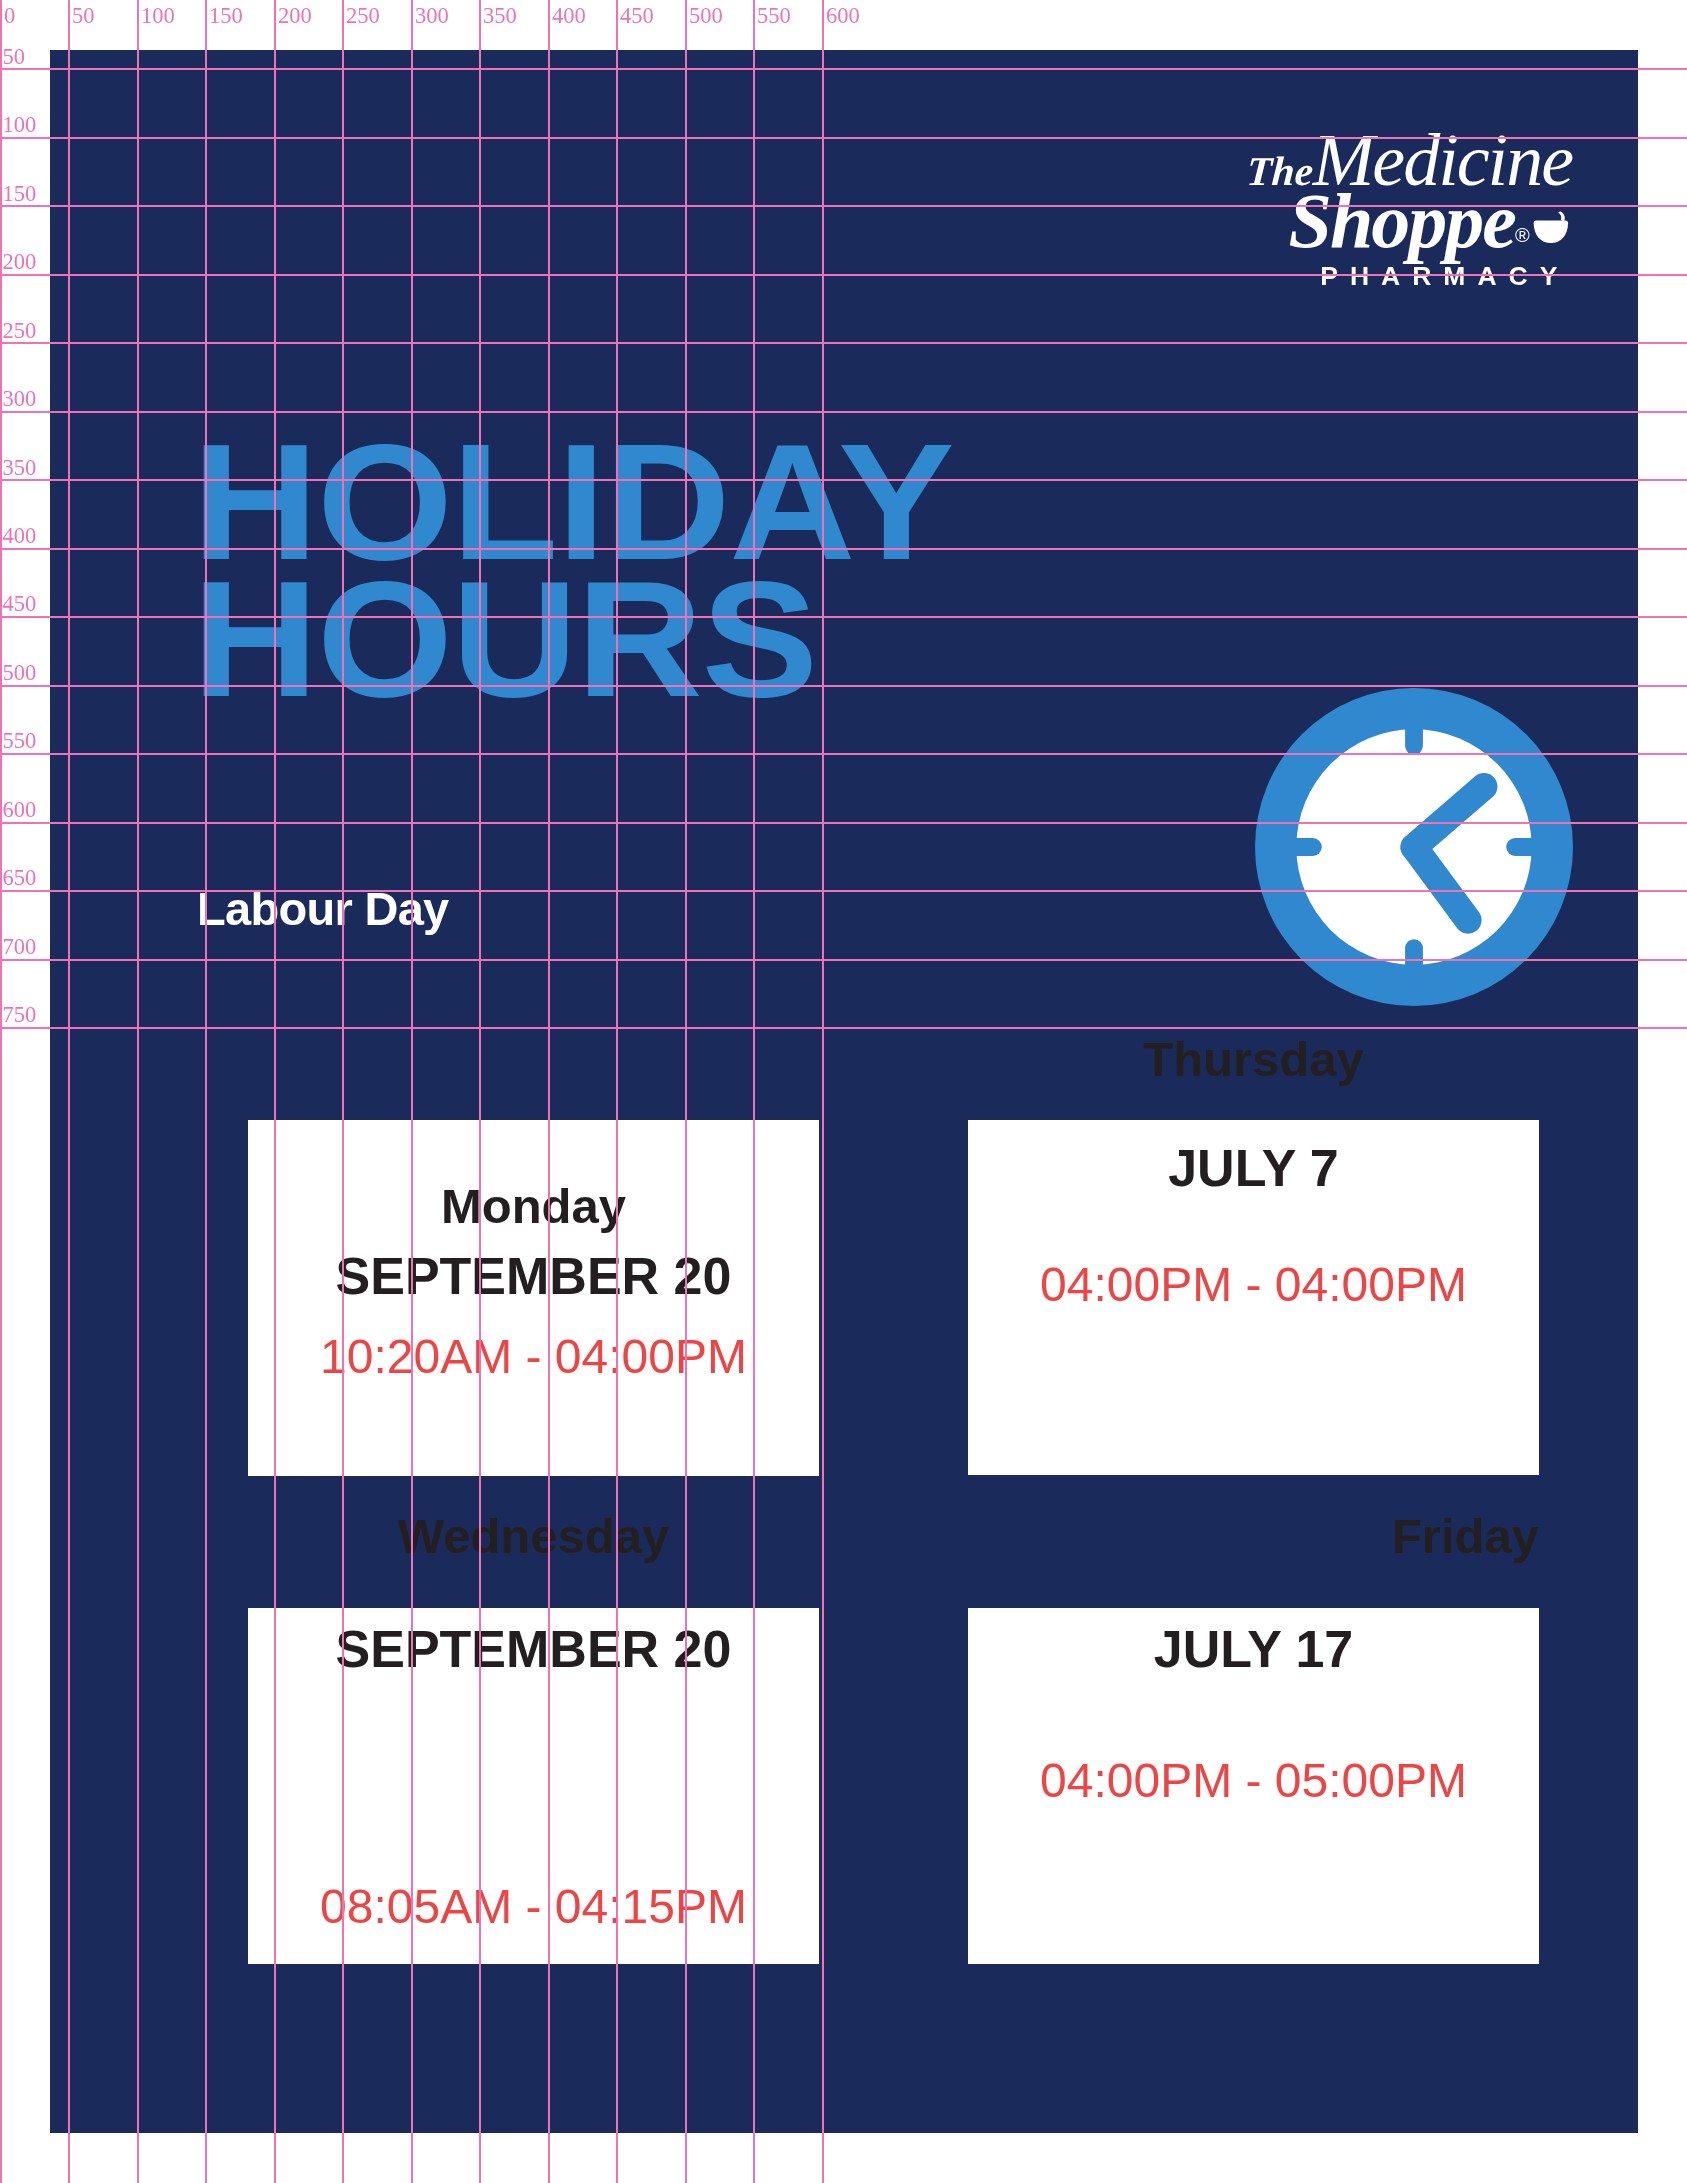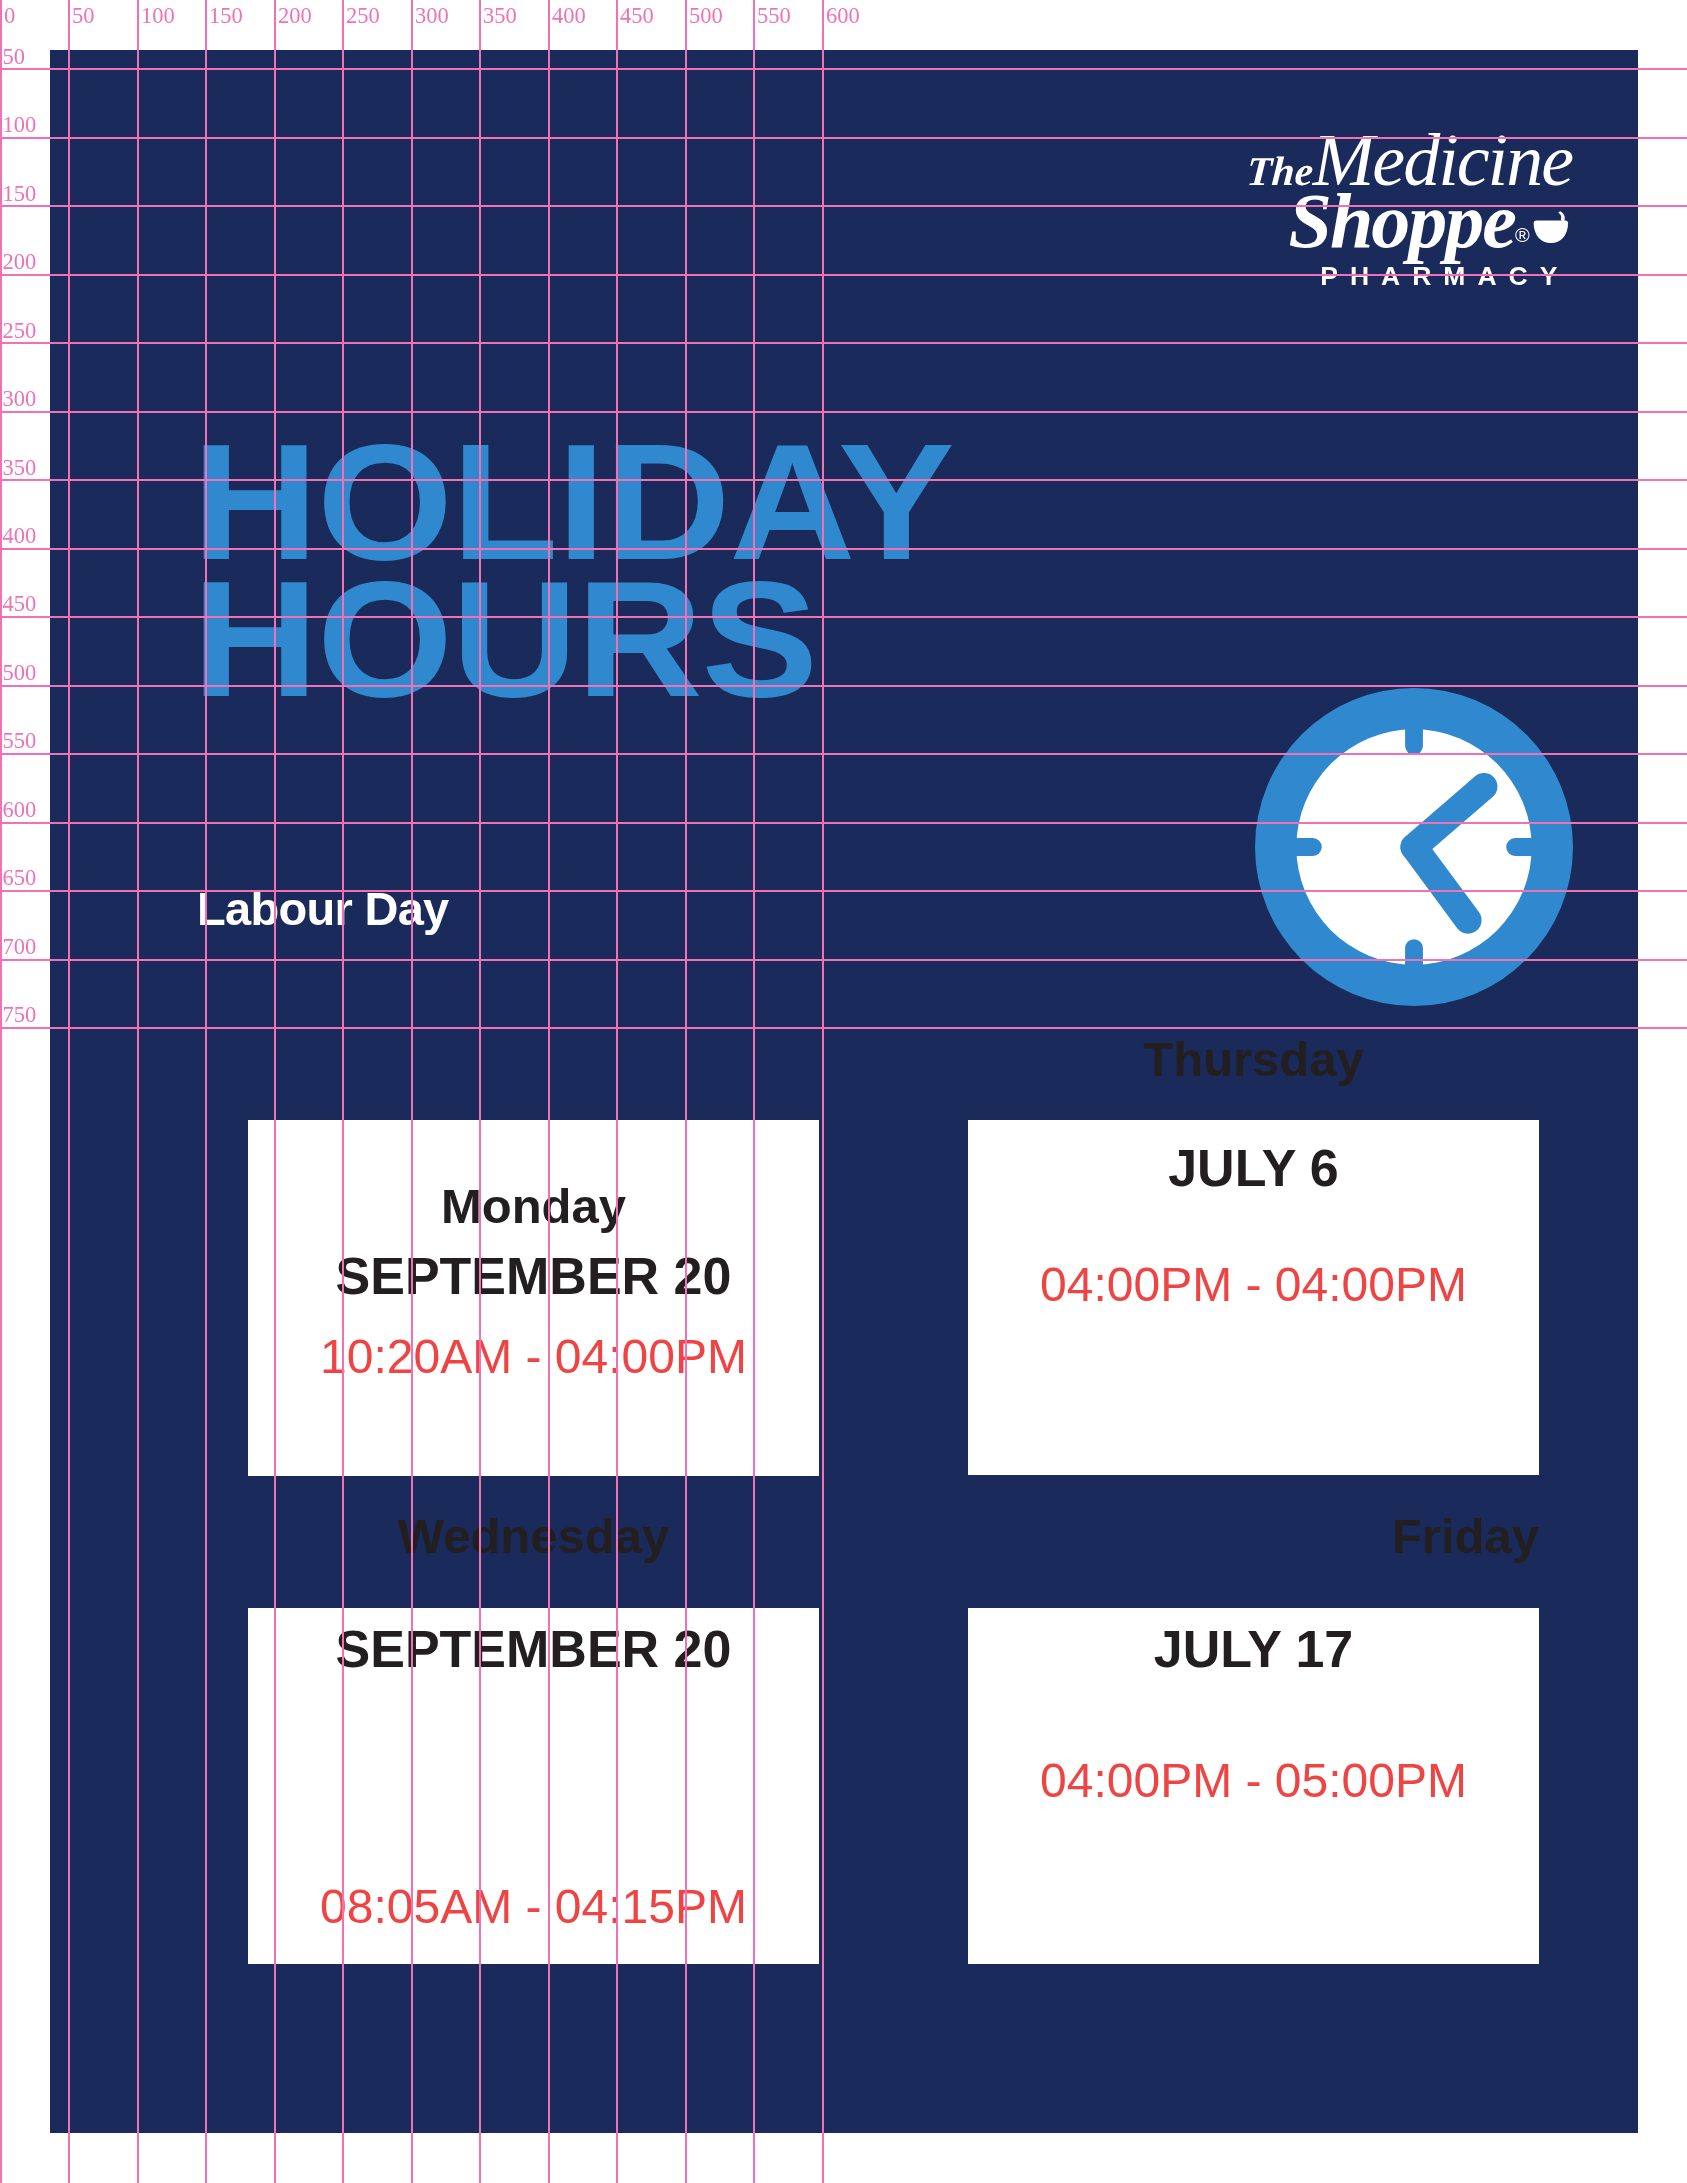--- a/index.html
+++ b/index.html
@@ -109,21 +109,21 @@
   </div>
 
   <div class="card" id="card1">
     <div class="day">Monday</div>
     <div class="date">SEPTEMBER 20</div>
     <div class="time">10:20AM - 04:00PM</div>
   </div>
 
   <div class="card" id="card2">
     <div class="day">Thursday</div>
-    <div class="date">JULY 6</div>
+    <div class="date">JULY 7</div>
     <div class="time">04:00PM - 04:00PM</div>
   </div>
 
   <div class="card" id="card3">
     <div class="day">Wednesday</div>
     <div class="date">SEPTEMBER 20</div>
     <div class="time">08:05AM - 04:15PM</div>
   </div>
 
   <div class="card" id="card4">

